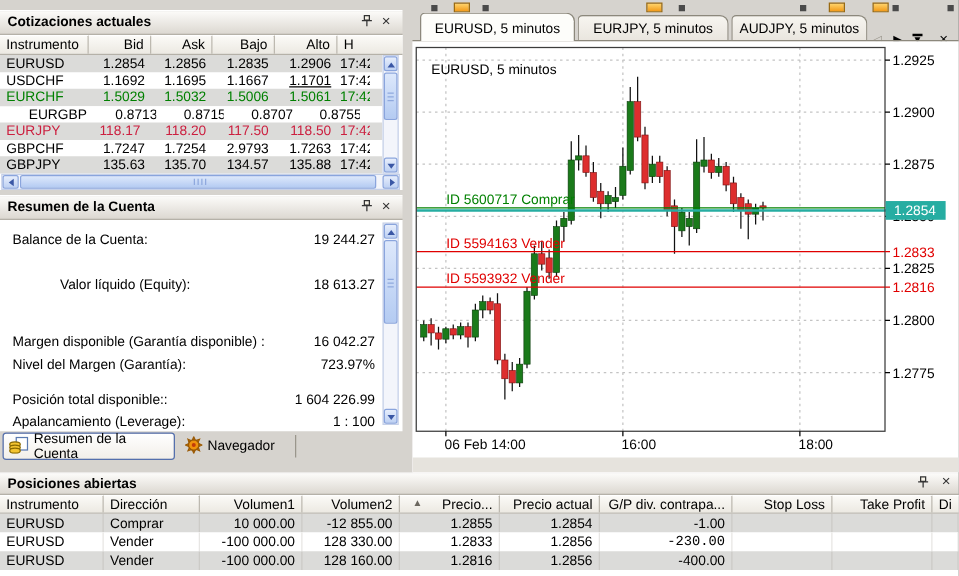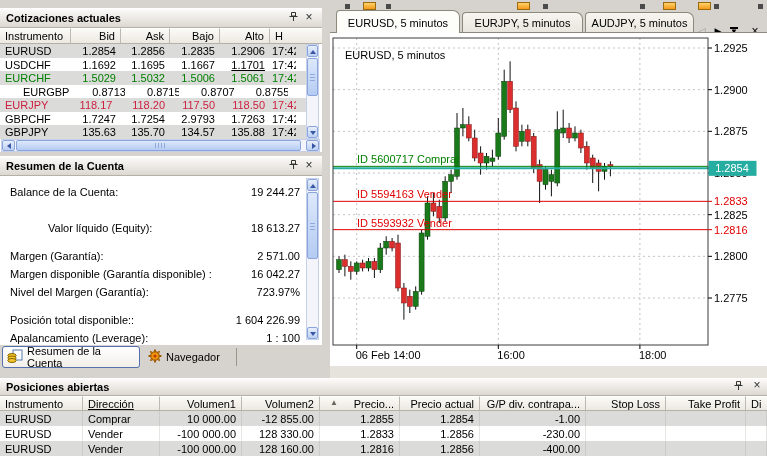--- a/index.html
+++ b/index.html
@@ -161,24 +161,20 @@
     <span class="winbtn" style="left:302px;">×</span>
   </div>
   <div class="abs" style="left:0;top:176px;width:322px;height:169px;background:#fff;overflow:hidden;" id="accbody">
       <div style="position: absolute; left: 0px; top: 10px; width: 306px; height: 14px;">
         <div style="position: absolute; left: 10px; top: 0px;">Balance de la Cuenta:</div>
         <div style="position: absolute; right: 6px; top: 0px; text-align: right;">19 244.27</div>
       </div>
       <div style="position: absolute; left: 0px; top: 46px; width: 306px; height: 14px;">
         <div style="position: absolute; left: 10px; top: 0px; margin-left: 38px;">Valor líquido (Equity):</div>
         <div style="position: absolute; right: 6px; top: 0px; text-align: right;">18 613.27</div>
-      </div>
-      <div style="position: absolute; left: 0px; top: 74px; width: 306px; height: 14px;">
-        <div style="position: absolute; left: 10px; top: 0px;">Margen (Garantía):</div>
-        <div style="position: absolute; right: 6px; top: 0px; text-align: right;">2 571.00</div>
       </div>
       <div style="position: absolute; left: 0px; top: 92px; width: 306px; height: 14px;">
         <div style="position: absolute; left: 10px; top: 0px;">Margen disponible (Garantía disponible) :</div>
         <div style="position: absolute; right: 6px; top: 0px; text-align: right;">16 042.27</div>
       </div>
       <div style="position: absolute; left: 0px; top: 110px; width: 306px; height: 14px;">
         <div style="position: absolute; left: 10px; top: 0px;">Nivel del Margen (Garantía):</div>
         <div style="position: absolute; right: 6px; top: 0px; text-align: right;">723.97%</div>
       </div>
       <div style="position: absolute; left: 0px; top: 138px; width: 306px; height: 14px;">
@@ -405,21 +401,21 @@
     <span class="winbtn" style="left:731px;top:1px;">
       <svg width="11" height="11" viewBox="0 0 11 11">
           <path d="M3.5 1.5h4v3.5h-4z M1.5 5.5h8 M5.5 5.5v4.5" fill="#f7f3e8" stroke="#333" stroke-width="1"></path>
         </svg>
     </span>
     <span class="winbtn" style="left:750px;top:0;">×</span>
   </div>
   <div class="abs" style="left:0;top:396px;width:767px;height:65px;background:#fff;"></div>
   <div class="thead" style="left:0;top:396px;width:767px;height:15px;" id="phead">
       <div class="th" style="width: 83px; text-align: left;">Instrumento</div>
-      <div class="th" style="width: 77px; text-align: left; text-decoration: underline;">Dirección</div>
+      <div class="th" style="width: 77px; text-align: left;">Dirección</div>
       <div class="th" style="width: 82px; text-align: right;">Volumen1</div>
       <div class="th" style="width: 78px; text-align: right;">Volumen2</div>
       <div class="th" style="width: 80px; text-align: right;">Precio...<span style="position: absolute; left: 10px; top: 1px; font-size: 8px; color: rgb(107, 103, 95);">▲</span></div>
       <div class="th" style="width: 80px; text-align: right;">Precio actual</div>
       <div class="th" style="width: 106px; text-align: right;">G/P div. contrapa...</div>
       <div class="th" style="width: 80px; text-align: right;">Stop Loss</div>
       <div class="th" style="width: 80px; text-align: right;">Take Profit</div>
       <div class="th" style="width: 21px; text-align: left; border-right: none; flex: 1 1 0%;">Di</div>
     </div>
   <div class="abs" style="left:0;top:411px;width:767px;height:50px;overflow:hidden;" id="prows">
@@ -435,21 +431,21 @@
         <div class="cell" style="width: 80px; text-align: right; padding-top: 2px;"></div>
         <div class="cell" style="width: 21px; text-align: left; padding-top: 2px;"></div>
       </div>
       <div class="trow prow stripe1" style="left: 0px; top: 15px; width: 767px; height: 15px;">
         <div class="cell" style="width: 83px; text-align: left; padding-top: 2px;">EURUSD</div>
         <div class="cell" style="width: 77px; text-align: left; padding-top: 2px;">Vender</div>
         <div class="cell" style="width: 82px; text-align: right; padding-top: 2px;">-100 000.00</div>
         <div class="cell" style="width: 78px; text-align: right; padding-top: 2px;">128 330.00</div>
         <div class="cell" style="width: 80px; text-align: right; padding-top: 2px;">1.2833</div>
         <div class="cell" style="width: 80px; text-align: right; padding-top: 2px;">1.2856</div>
-        <div class="cell" style="width: 106px; text-align: right; padding-top: 2px;">-230.00</div>
+        <div class="cell" style="width: 106px; text-align: right; padding-top: 2px; font-family: Liberation Mono, monospace;">-230.00</div>
         <div class="cell" style="width: 80px; text-align: right; padding-top: 2px;"></div>
         <div class="cell" style="width: 80px; text-align: right; padding-top: 2px;"></div>
         <div class="cell" style="width: 21px; text-align: left; padding-top: 2px;"></div>
       </div>
       <div class="trow prow stripe0" style="left: 0px; top: 30px; width: 767px; height: 15px;">
         <div class="cell" style="width: 83px; text-align: left; padding-top: 2px;">EURUSD</div>
         <div class="cell" style="width: 77px; text-align: left; padding-top: 2px;">Vender</div>
         <div class="cell" style="width: 82px; text-align: right; padding-top: 2px;">-100 000.00</div>
         <div class="cell" style="width: 78px; text-align: right; padding-top: 2px;">128 160.00</div>
         <div class="cell" style="width: 80px; text-align: right; padding-top: 2px;">1.2816</div>

